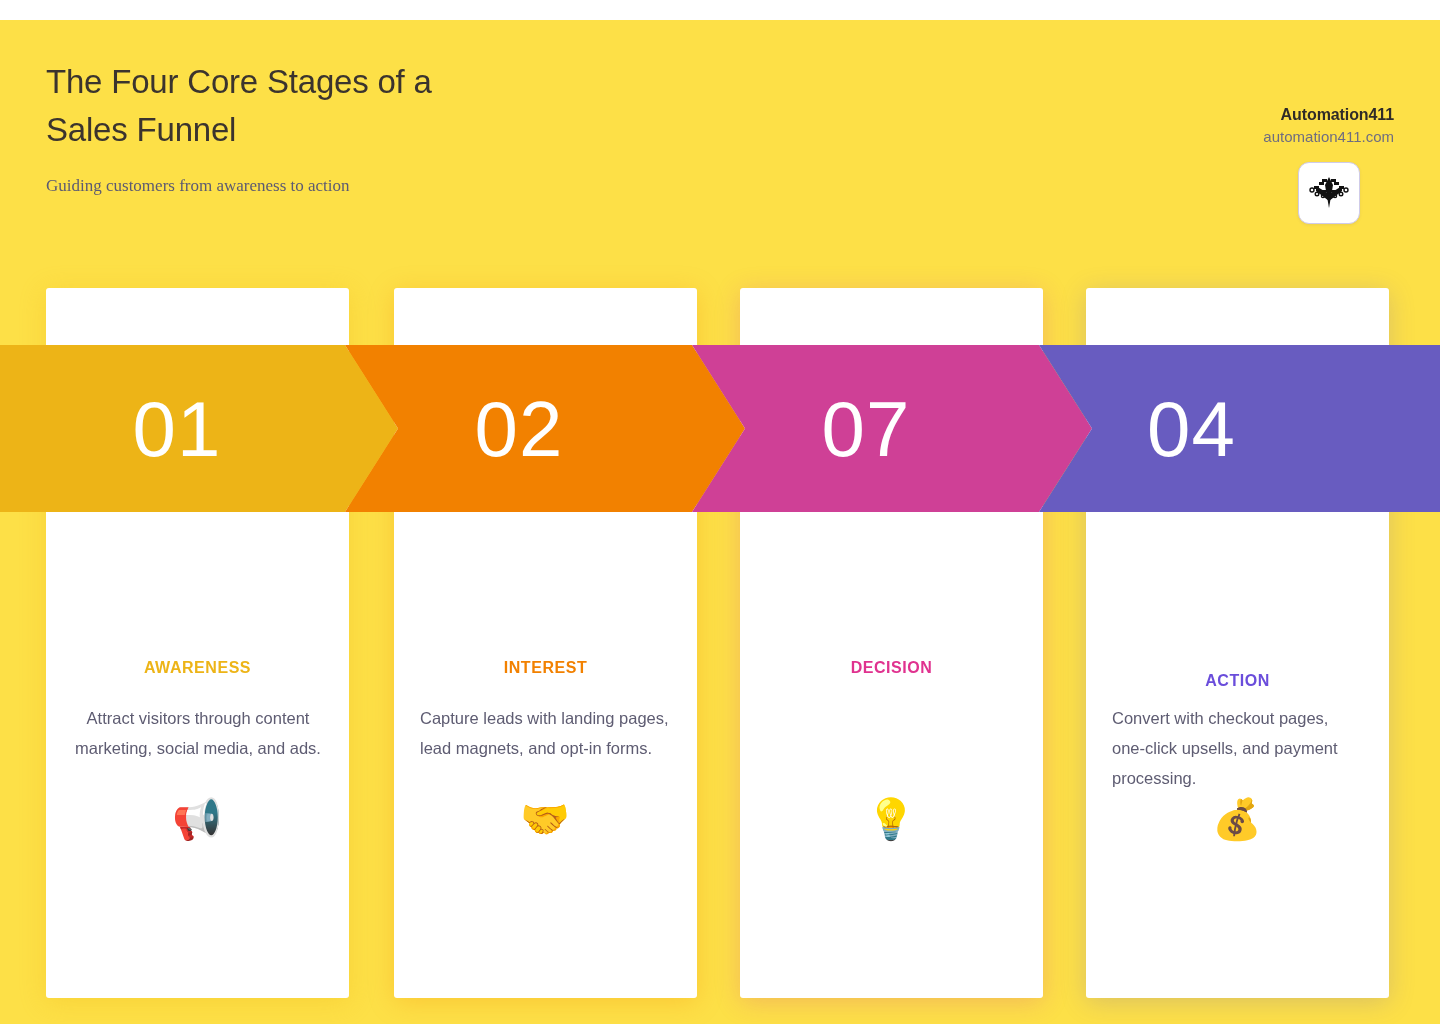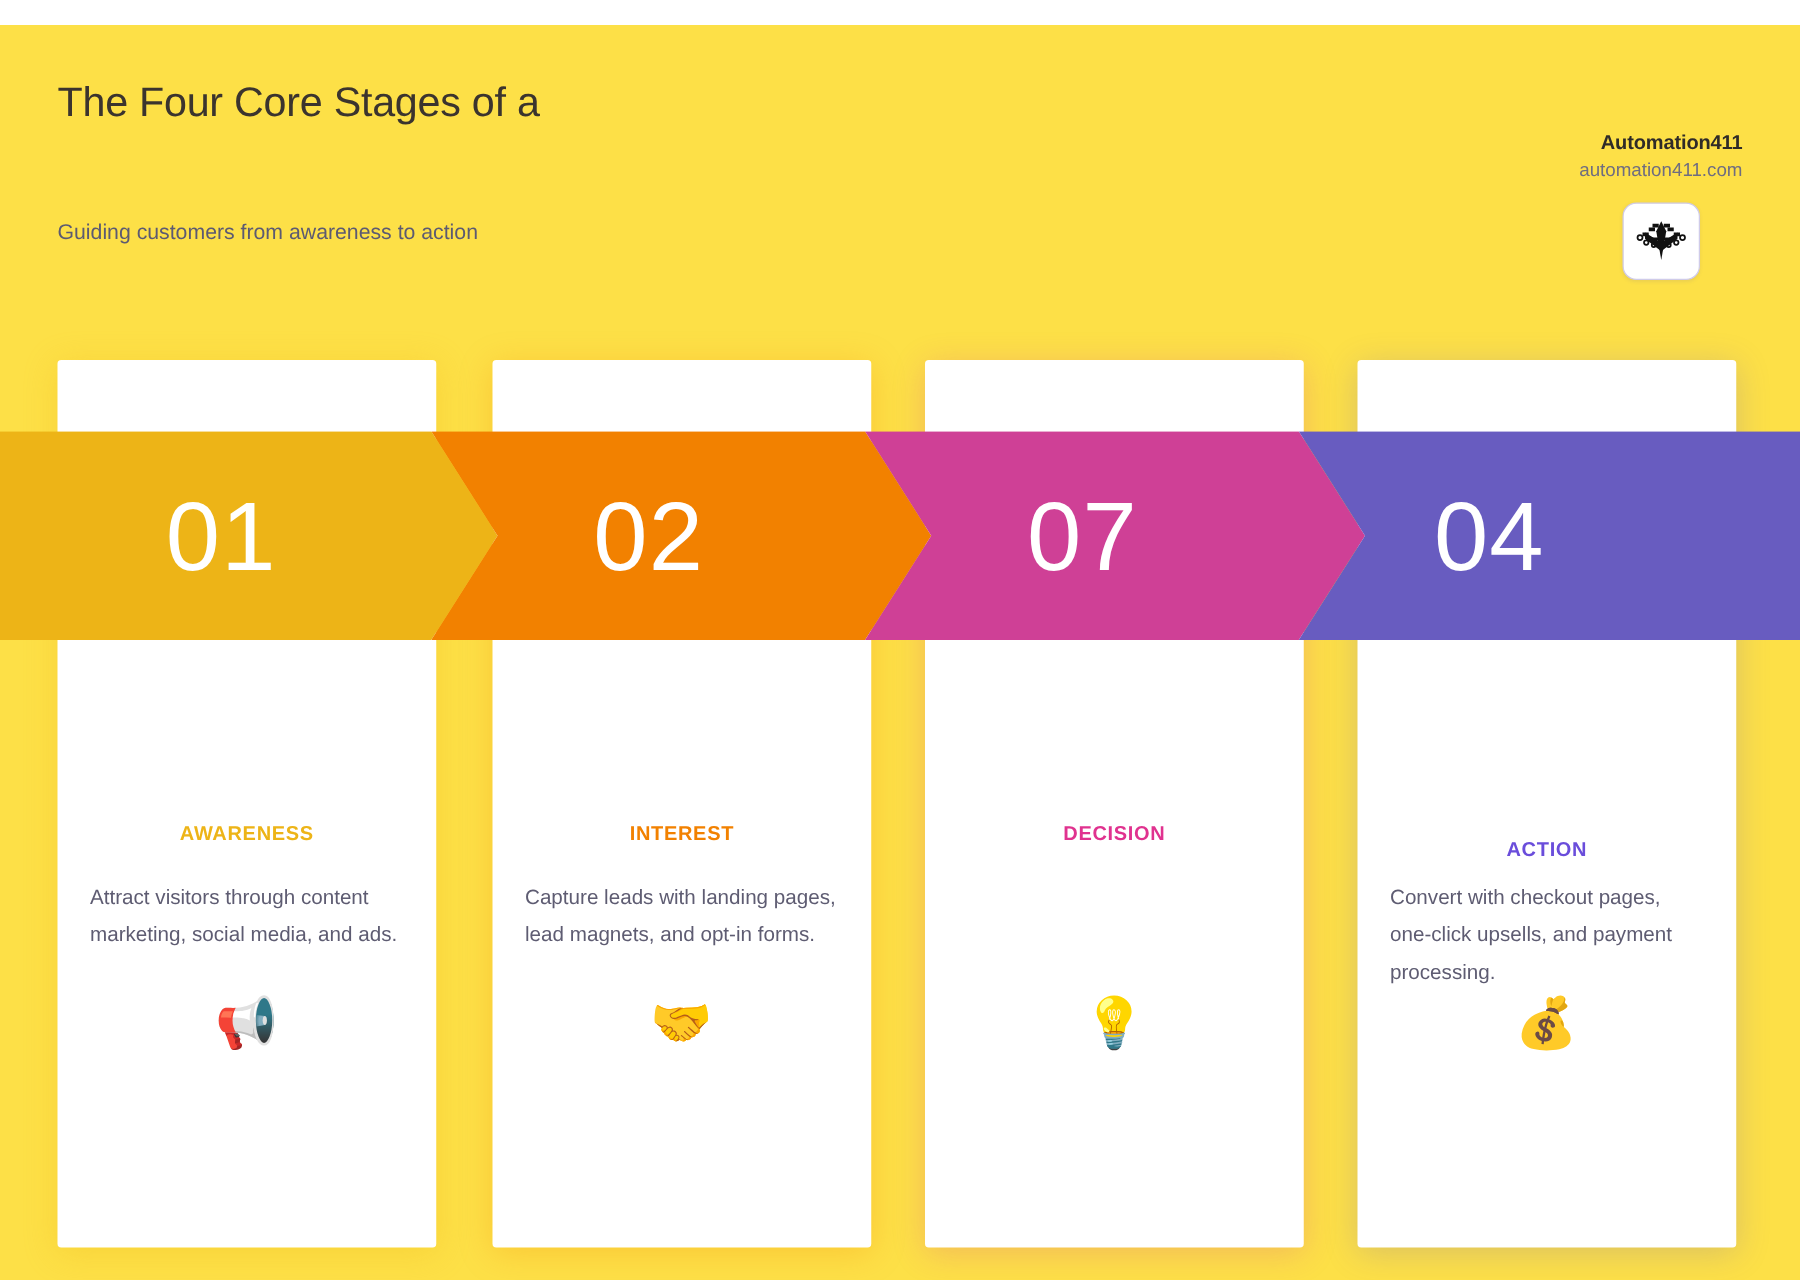--- a/index.html
+++ b/index.html
@@ -17,20 +17,21 @@
   }
   .title{
     position:absolute; left:46px; top:38px;
     font-size:33px; line-height:48px; font-weight:400;
     color:#3b342e; letter-spacing:-0.2px; width:700px;
   }
   .subtitle{
     position:absolute; left:46px; top:154px;
     font-size:17px; line-height:24px; font-weight:400;
     color:#5c5a72;
+    font-family:Liberation Serif, serif;
   }
   .brand{
     position:absolute; right:46px; top:84px;
     display:flex; align-items:center; gap:14px;flex-direction:column;
   }
   .brand-text{ text-align:right; }
   .brand-name{
     font-size:16px; font-weight:700; color:#2f2b28; line-height:22px;
     letter-spacing:-0.1px;
   }
@@ -108,21 +109,21 @@
     clip-path:polygon(0 0, 401px 0, 401px 100%, 0 100%, 53px 50%); }
   .seg-4 .seg-num{ transform:translateX(-48px); }
   .seg-2 .seg-num, .seg-3 .seg-num{ transform:translateX(-26px); }
 </style>
 </head>
 <body>
 
 <div class="page">
 
   <div class="header">
-    <div class="title"><span>The Four Core Stages of a</span><br></div>
+    <div class="title"><span>The Four Core Stages of a</span><br><span>Sales Funnel</span></div>
     <div class="subtitle">Guiding customers from awareness to action</div>
 
     <div class="brand">
       <div class="brand-text">
         <div class="brand-name">Automation411</div>
         <div class="brand-url">automation411.com</div>
       </div>
       <div class="brand-logo">
         <svg width="42" height="38" viewBox="0 0 42 38" aria-hidden="true">
           <g fill="#111111">
@@ -149,21 +150,21 @@
       </div>
     </div>
   </div>
 
   <div class="cards">
 
     <div class="card card-1">
       <div class="notch"></div>
       <div class="card-icon">📢</div>
       <div class="card-label" style="top:371px;color:#EDB417;">AWARENESS</div>
-      <div class="card-desc" style="top:415px;">Attract visitors through content marketing, social media, and ads.</div>
+      <div class="card-desc" style="top:415px;text-align:center;">Attract visitors through content marketing, social media, and ads.</div>
     </div>
 
     <div class="card card-2">
       <div class="notch"></div>
       <div class="card-icon">🤝</div>
       <div class="card-label" style="top:371px;color:#F28100;">INTEREST</div>
       <div class="card-desc" style="top:415px;">Capture leads with landing pages, lead magnets, and opt-in forms.</div>
     </div>
 
     <div class="card card-3">

